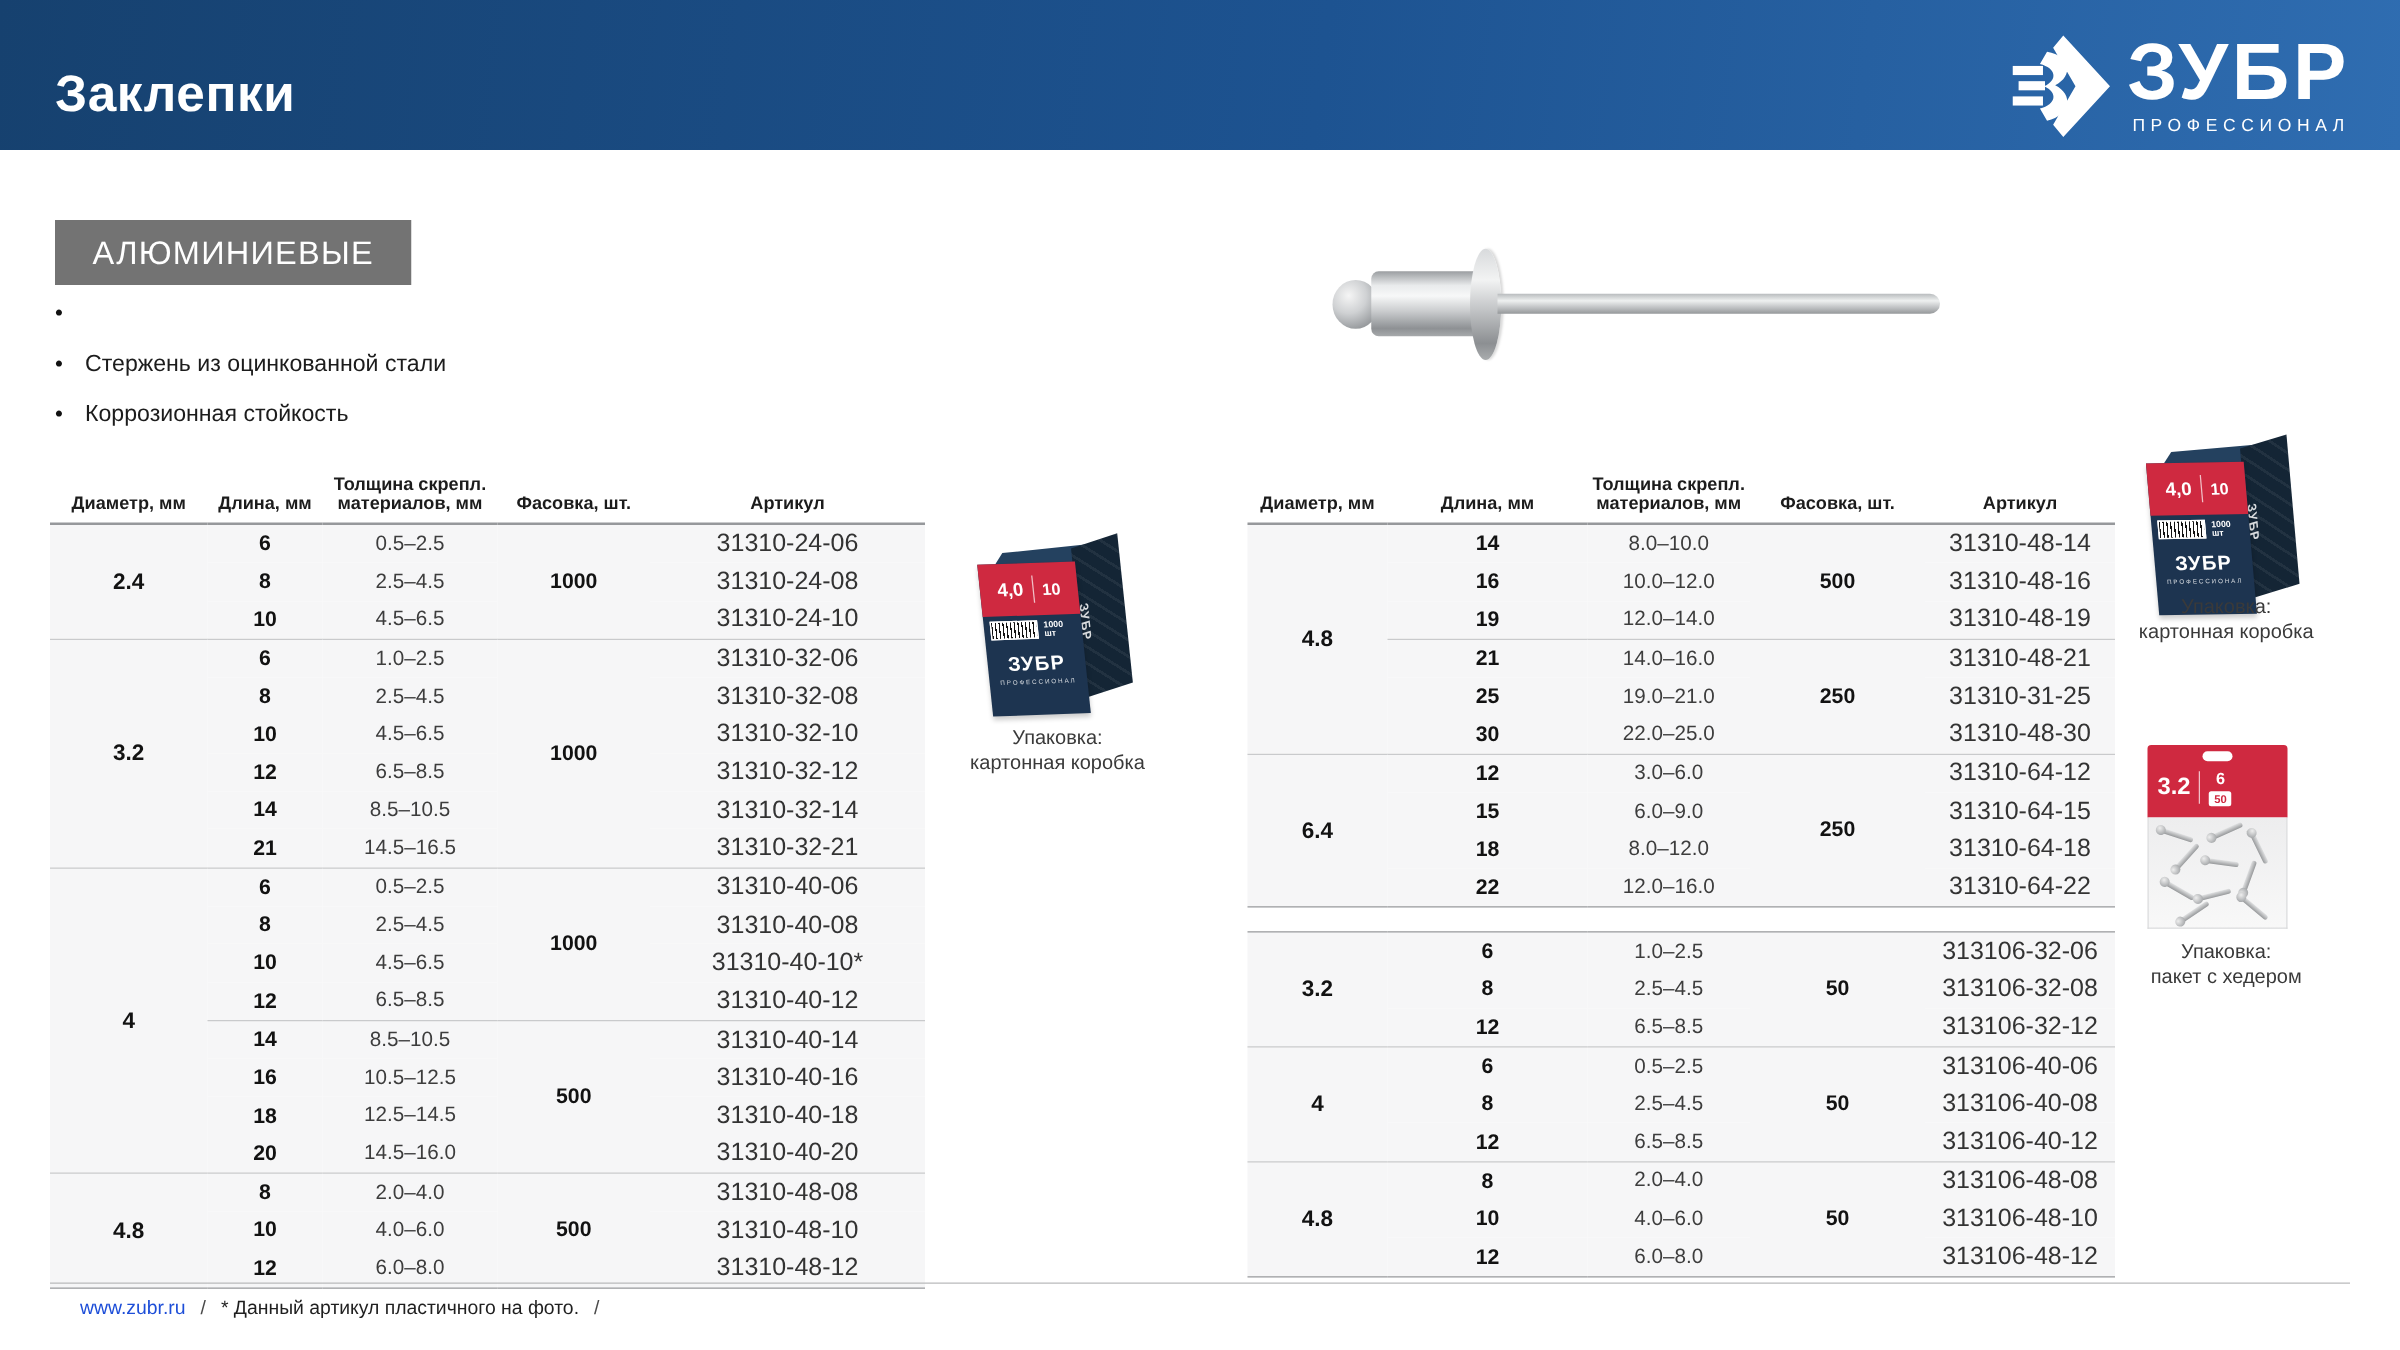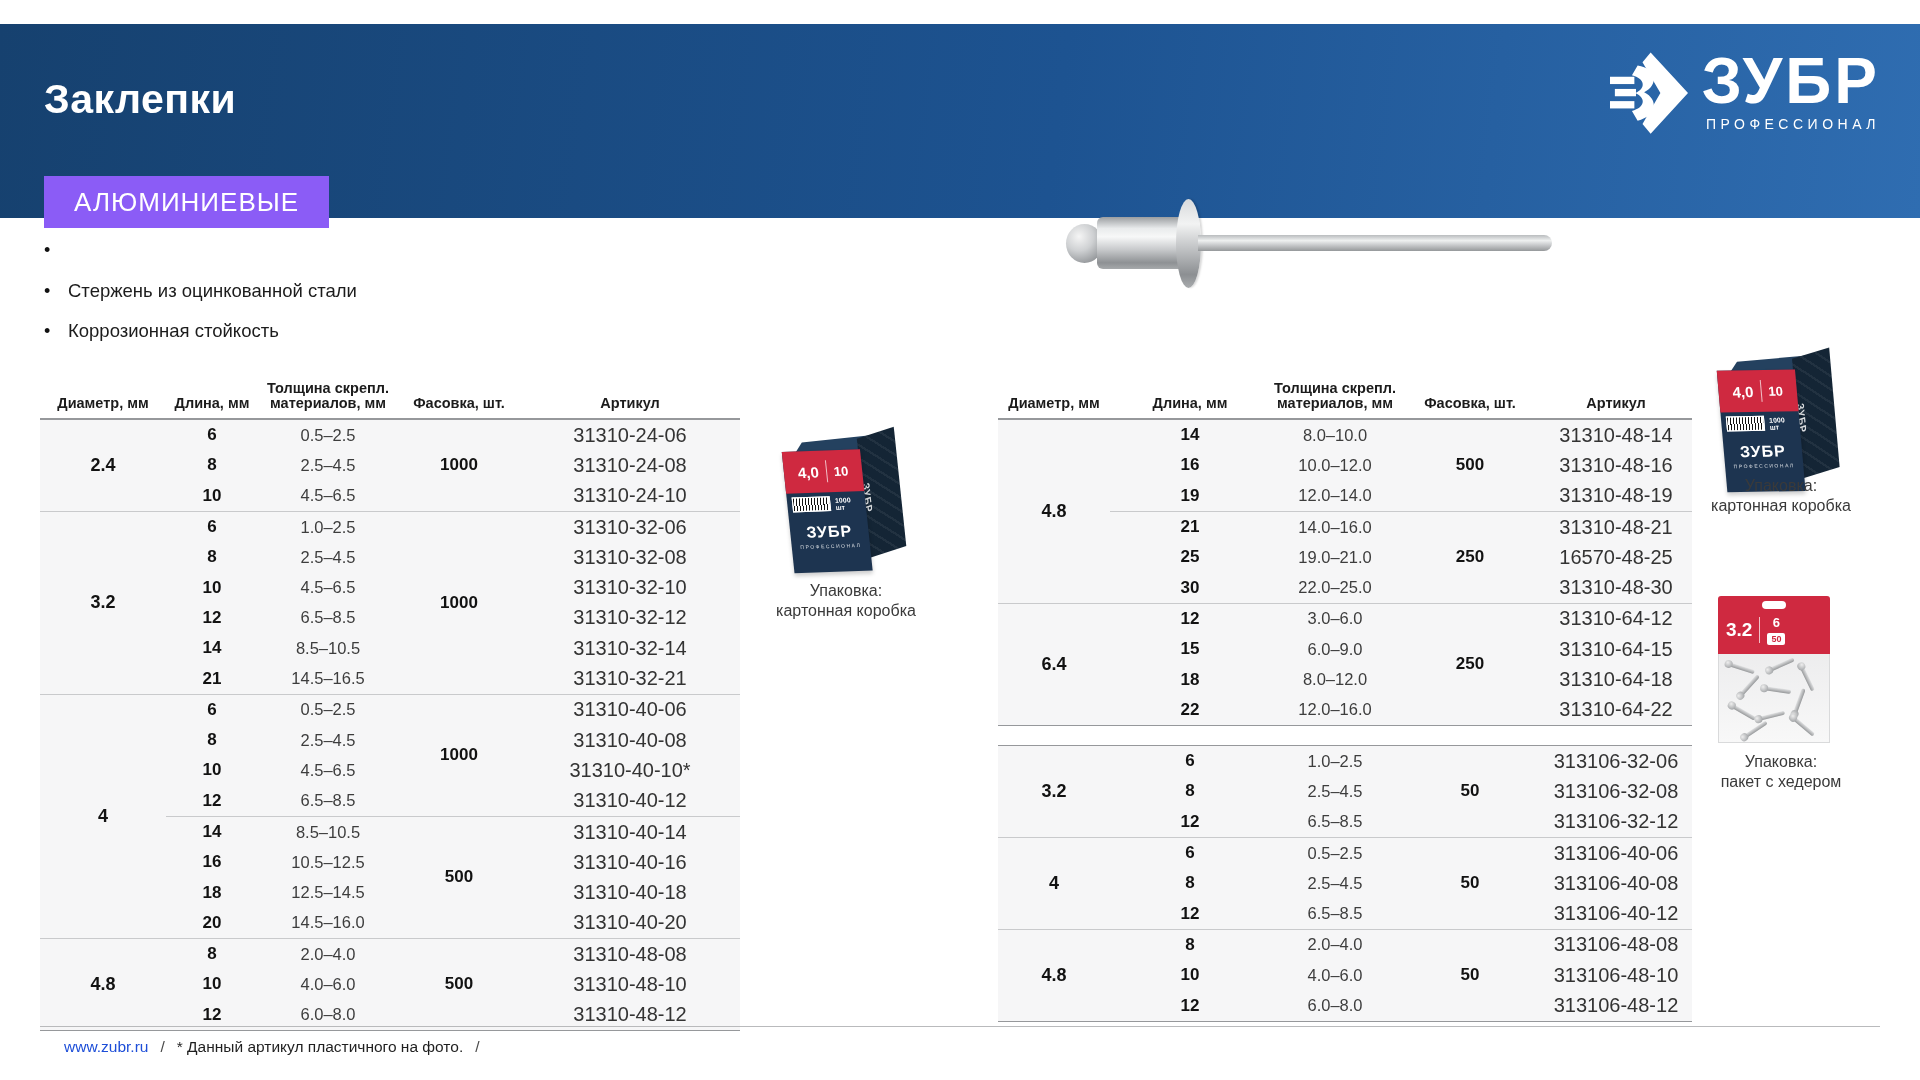--- a/index.html
+++ b/index.html
@@ -1,30 +1,30 @@
 <!DOCTYPE html>
 <html lang="ru"><head>
 <meta charset="utf-8">
 <style>
   html,body{margin:0;padding:0;background:#fff;}
   .page{position:relative;width:1920px;height:1080px;background:#ffffff;overflow:hidden;
         font-family:"Liberation Sans","DejaVu Sans",sans-serif;color:#1a1a1a;}
 
   
-  .hdr{position:absolute;left:0;top:0;width:1920px;height:194px;
-       background:linear-gradient(97deg,#16416f 0%,#1d5391 55%,#2f6db1 100%);margin-top:24px;}
+  .hdr{position:absolute;left:0;top:0;width:1920px;height:120px;
+       background:linear-gradient(97deg,#16416f 0%,#1d5391 55%,#2f6db1 100%);}
   .hdr-title{position:absolute;left:44px;top:52px;font-size:41px;font-weight:700;color:#fff;letter-spacing:.5px;}
   .logo{position:absolute;right:40px;top:24px;display:flex;align-items:flex-start;}
   .logo-icon{margin-right:14px;margin-top:4px;}
   .logo-txt{display:flex;flex-direction:column;align-items:flex-end;}
   .logo-name{font-size:64px;line-height:66px;font-weight:800;color:#fff;letter-spacing:3px;}
   .logo-sub{font-size:14px;color:#fff;letter-spacing:4.5px;margin-top:2px;}
 
   
-  .badge{position:absolute;left:44px;top:176px;height:52px;background:#8b5cf6;color:#fff;
+  .badge{position:absolute;left:44px;top:176px;height:52px;background:#737373;color:#fff;
          display:flex;align-items:center;padding:0 30px;font-size:26px;letter-spacing:1px;}
   .features{position:absolute;left:44px;top:240px;list-style:none;margin:0;padding:0;}
   .features li{display:flex;align-items:baseline;height:40px;font-size:18.5px;color:#1c1c1c;}
   .features .dot{width:24px;font-size:18px;color:#111;}
 
   
   .rivet{position:absolute;left:0;top:0;}
   .rivet .ball{position:absolute;left:1066px;top:224px;width:37px;height:39px;border-radius:50%;
      background:radial-gradient(circle at 35% 32%,#f5f5f5 0%,#cfd1d3 40%,#9a9da0 75%,#7e8184 100%);}
   .rivet .body{position:absolute;left:1097px;top:217px;width:90px;height:52px;border-radius:6px 0 0 6px;
@@ -328,21 +328,21 @@
           </tr>
           <tr class="s-start">
             <td class="c-len">21</td>
             <td class="c-thk">14.0–16.0</td>
             <td class="c-pack" rowspan="3">250</td>
             <td class="c-art">31310-48-21</td>
           </tr>
           <tr>
             <td class="c-len">25</td>
             <td class="c-thk">19.0–21.0</td>
-            <td class="c-art">16570-48-25</td>
+            <td class="c-art">31310-31-25</td>
           </tr>
           <tr>
             <td class="c-len">30</td>
             <td class="c-thk">22.0–25.0</td>
             <td class="c-art">31310-48-30</td>
           </tr>
           <tr class="g-start">
             <td class="c-diam" rowspan="4">6.4</td>
             <td class="c-len">12</td>
             <td class="c-thk">3.0–6.0</td>

